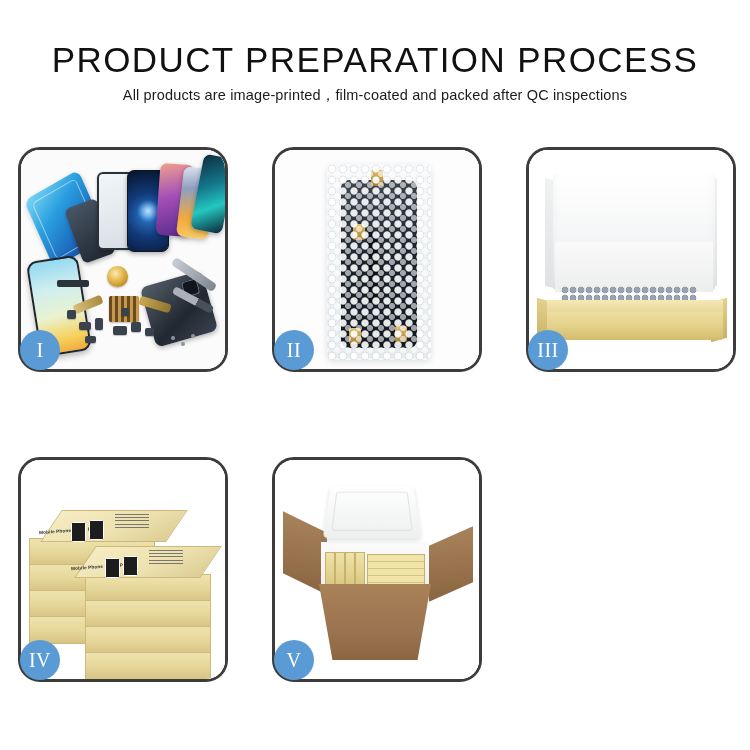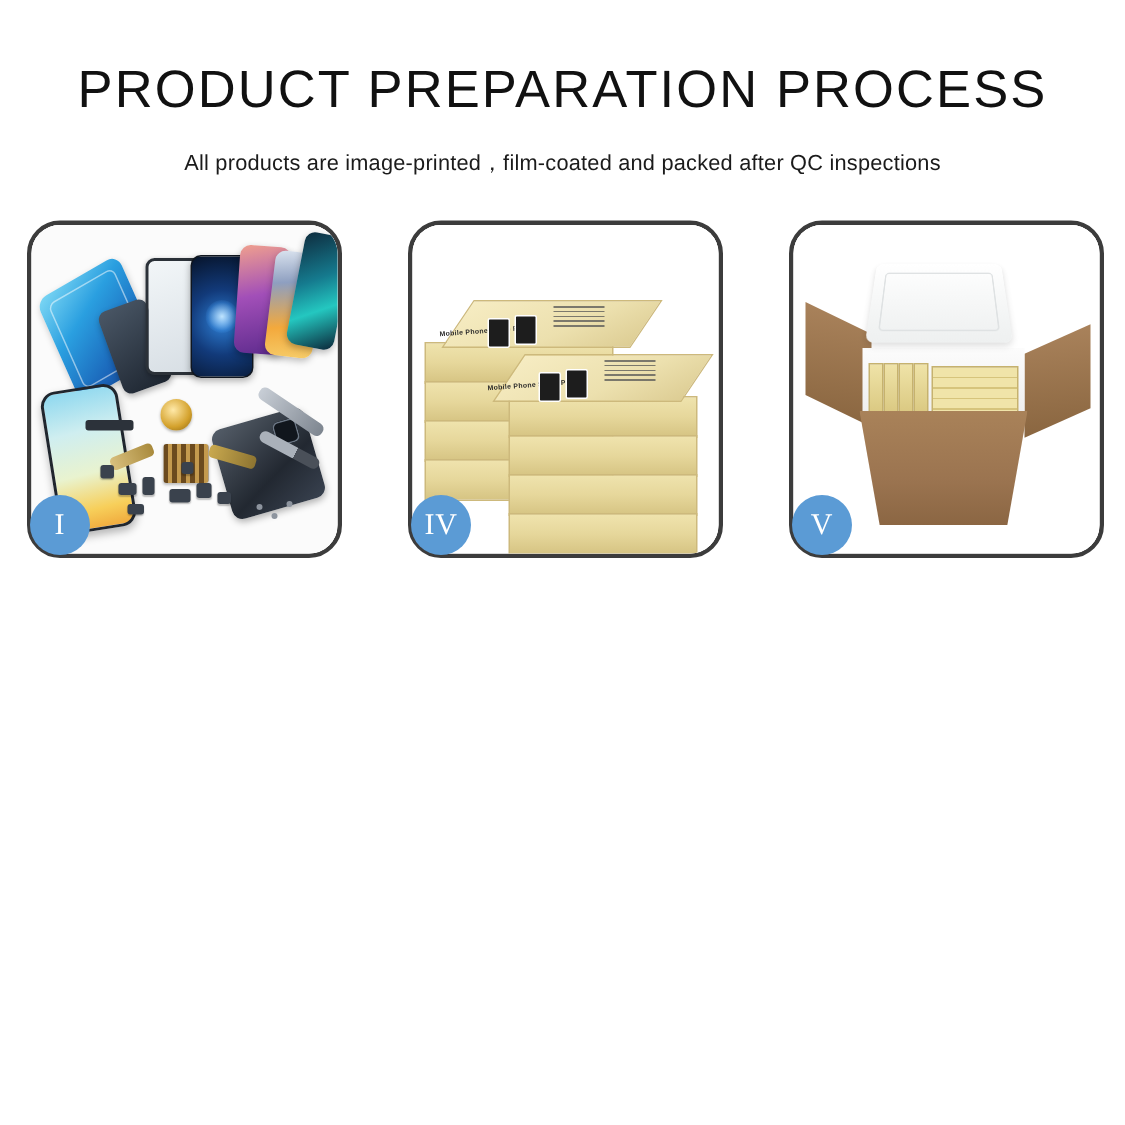--- a/index.html
+++ b/index.html
@@ -37,21 +37,21 @@
     color: #111111;
     line-height: 40px;
     white-space: nowrap;
   }
   .subtitle {
     font-family: "Liberation Sans", sans-serif;
     font-size: 14.5px;
     font-weight: 400;
     color: #1b1b1b;
     line-height: 22px;
-    margin-top: 18px;
+    margin-top: 4px;
     letter-spacing: 0.15px;
     white-space: nowrap;
   }
 
   
   .grid {
     position: absolute;
     top: 147px;
     left: 18px;
     width: 715px;
@@ -429,21 +429,50 @@
         <div class="sp" style="left:100px;top:158px;width:8px;height:8px;"></div>
         <div class="screw" style="left:150px;top:186px;"></div>
         <div class="screw" style="left:160px;top:192px;"></div>
         <div class="screw" style="left:170px;top:184px;"></div>
         <div class="tweezer"></div>
         <div class="screwdriver"></div>
       </div>
       <div class="badge">I</div>
     </div>
 
-
+    <div class="panel">
+      <div class="panel-inner">
+        <div class="p2-bg"></div>
+        <div class="bubblepack">
+          <div class="screen-inside"></div>
+          <div class="conn-gold" style="left:44px;top:6px;"></div>
+          <div class="conn-gold" style="left:26px;top:60px;"></div>
+          <div class="conn-gold" style="left:22px;top:164px;"></div>
+          <div class="conn-gold" style="left:68px;top:162px;"></div>
+          <div class="bubbles"></div>
+          <div class="bubbles2"></div>
+        </div>
+      </div>
+      <div class="badge">II</div>
+    </div>
+
+    <div class="panel">
+      <div class="panel-inner">
+        <div class="p3-bg"></div>
+        <div class="box3-lid-l"></div>
+        <div class="box3-lid-r"></div>
+        <div class="box3-lid"></div>
+        <div class="foam3"></div>
+        <div class="bubbles3"></div>
+        <div class="box3-lflap"></div>
+        <div class="box3-rflap"></div>
+        <div class="box3-base"></div>
+      </div>
+      <div class="badge">III</div>
+    </div>
 
     <div class="panel">
       <div class="panel-inner">
         <div class="p4-bg"></div>
         <div class="stackwrap">
 
           <div class="sbox" style="left:2px;  top:60px;"></div>
           <div class="sbox" style="left:2px;  top:86px;"></div>
           <div class="sbox" style="left:2px;  top:112px;"></div>
           <div class="sbox" style="left:2px;  top:138px;"></div>

